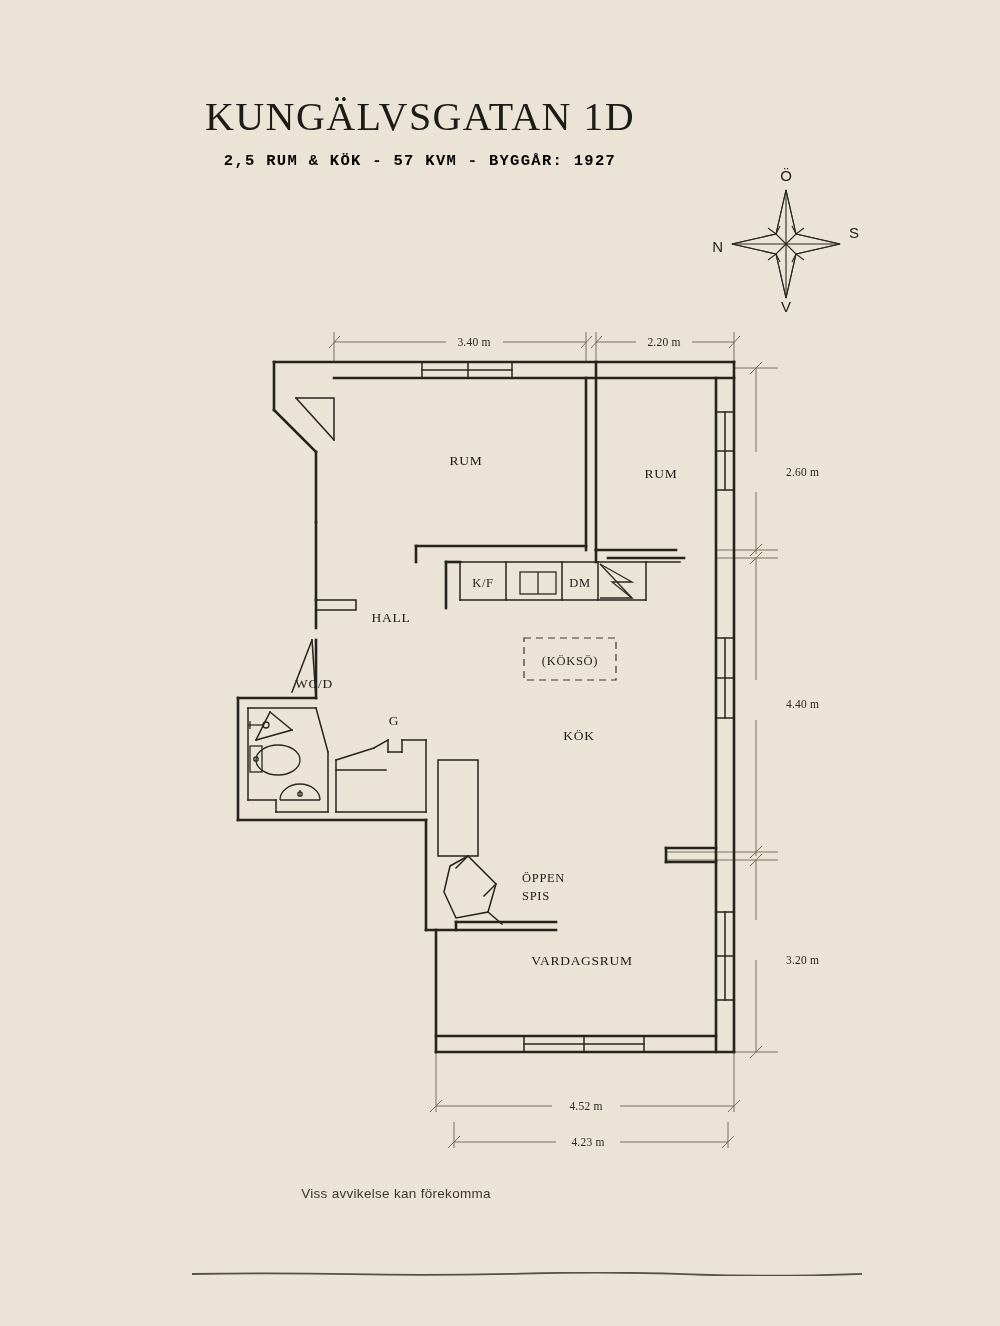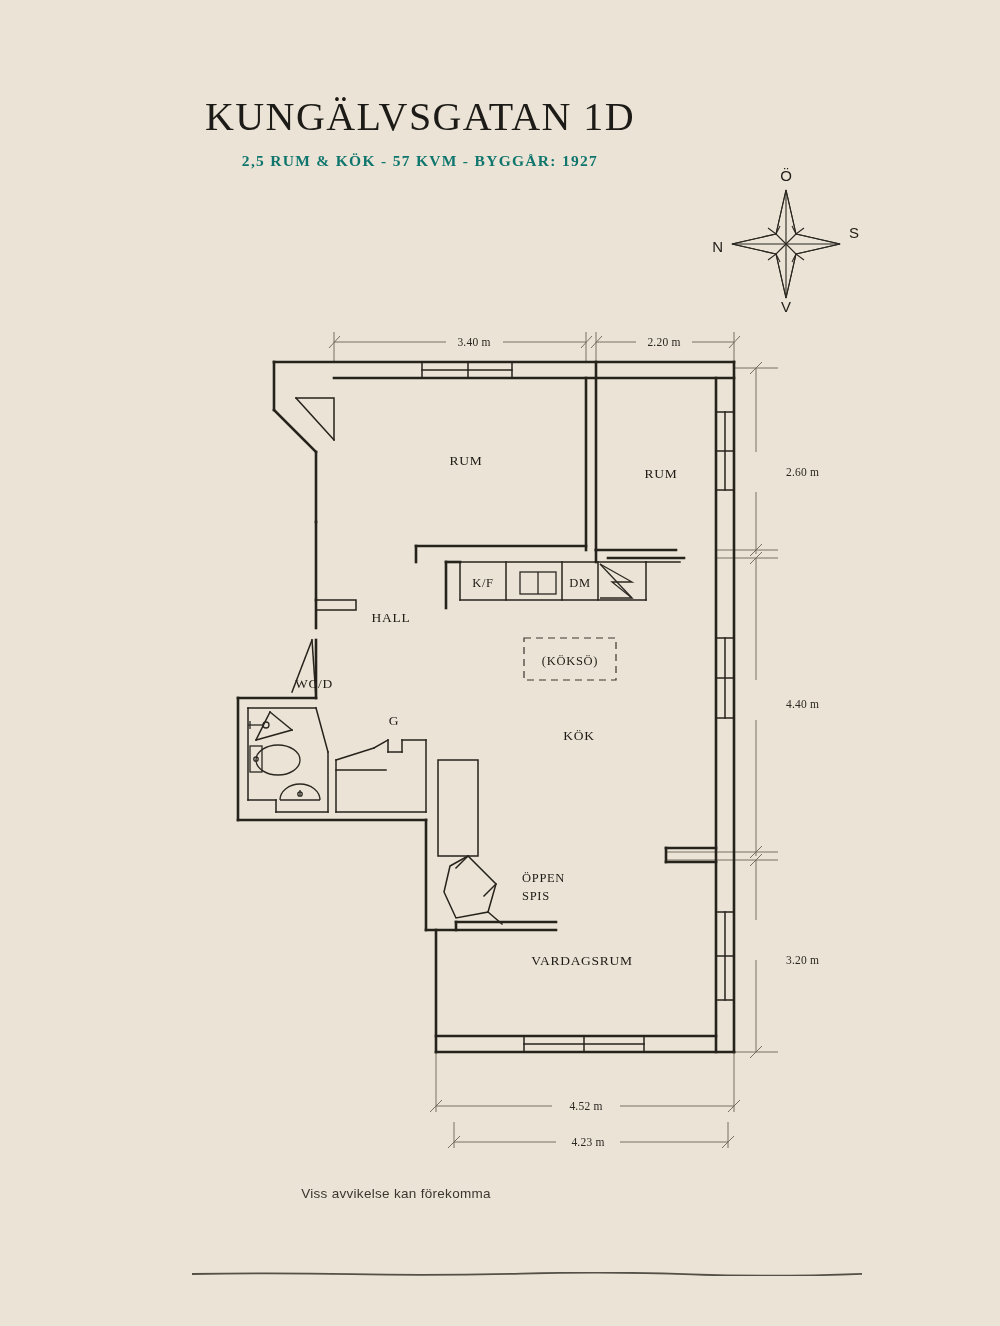--- a/index.html
+++ b/index.html
@@ -34,25 +34,25 @@
     font-family: "Liberation Serif", serif;
     font-size: 40px;
     letter-spacing: 1.4px;
     font-weight: 400;
     color: #1d1b17;
     margin: 0;
     line-height: 1.05;
   }
   .subtitle {
     margin-top: 14px;
-    font-family: Liberation Serif, serif;
+    font-family: Liberation Mono, monospace;
     font-size: 15.5px;
     font-weight: 700;
     letter-spacing: 1.3px;
-    color: #0f766e;
+    color: #000000;
   }
 
   
   .compass {
     position: absolute;
     left: 706px;
     top: 162px;
     width: 160px;
     height: 150px;
   }

